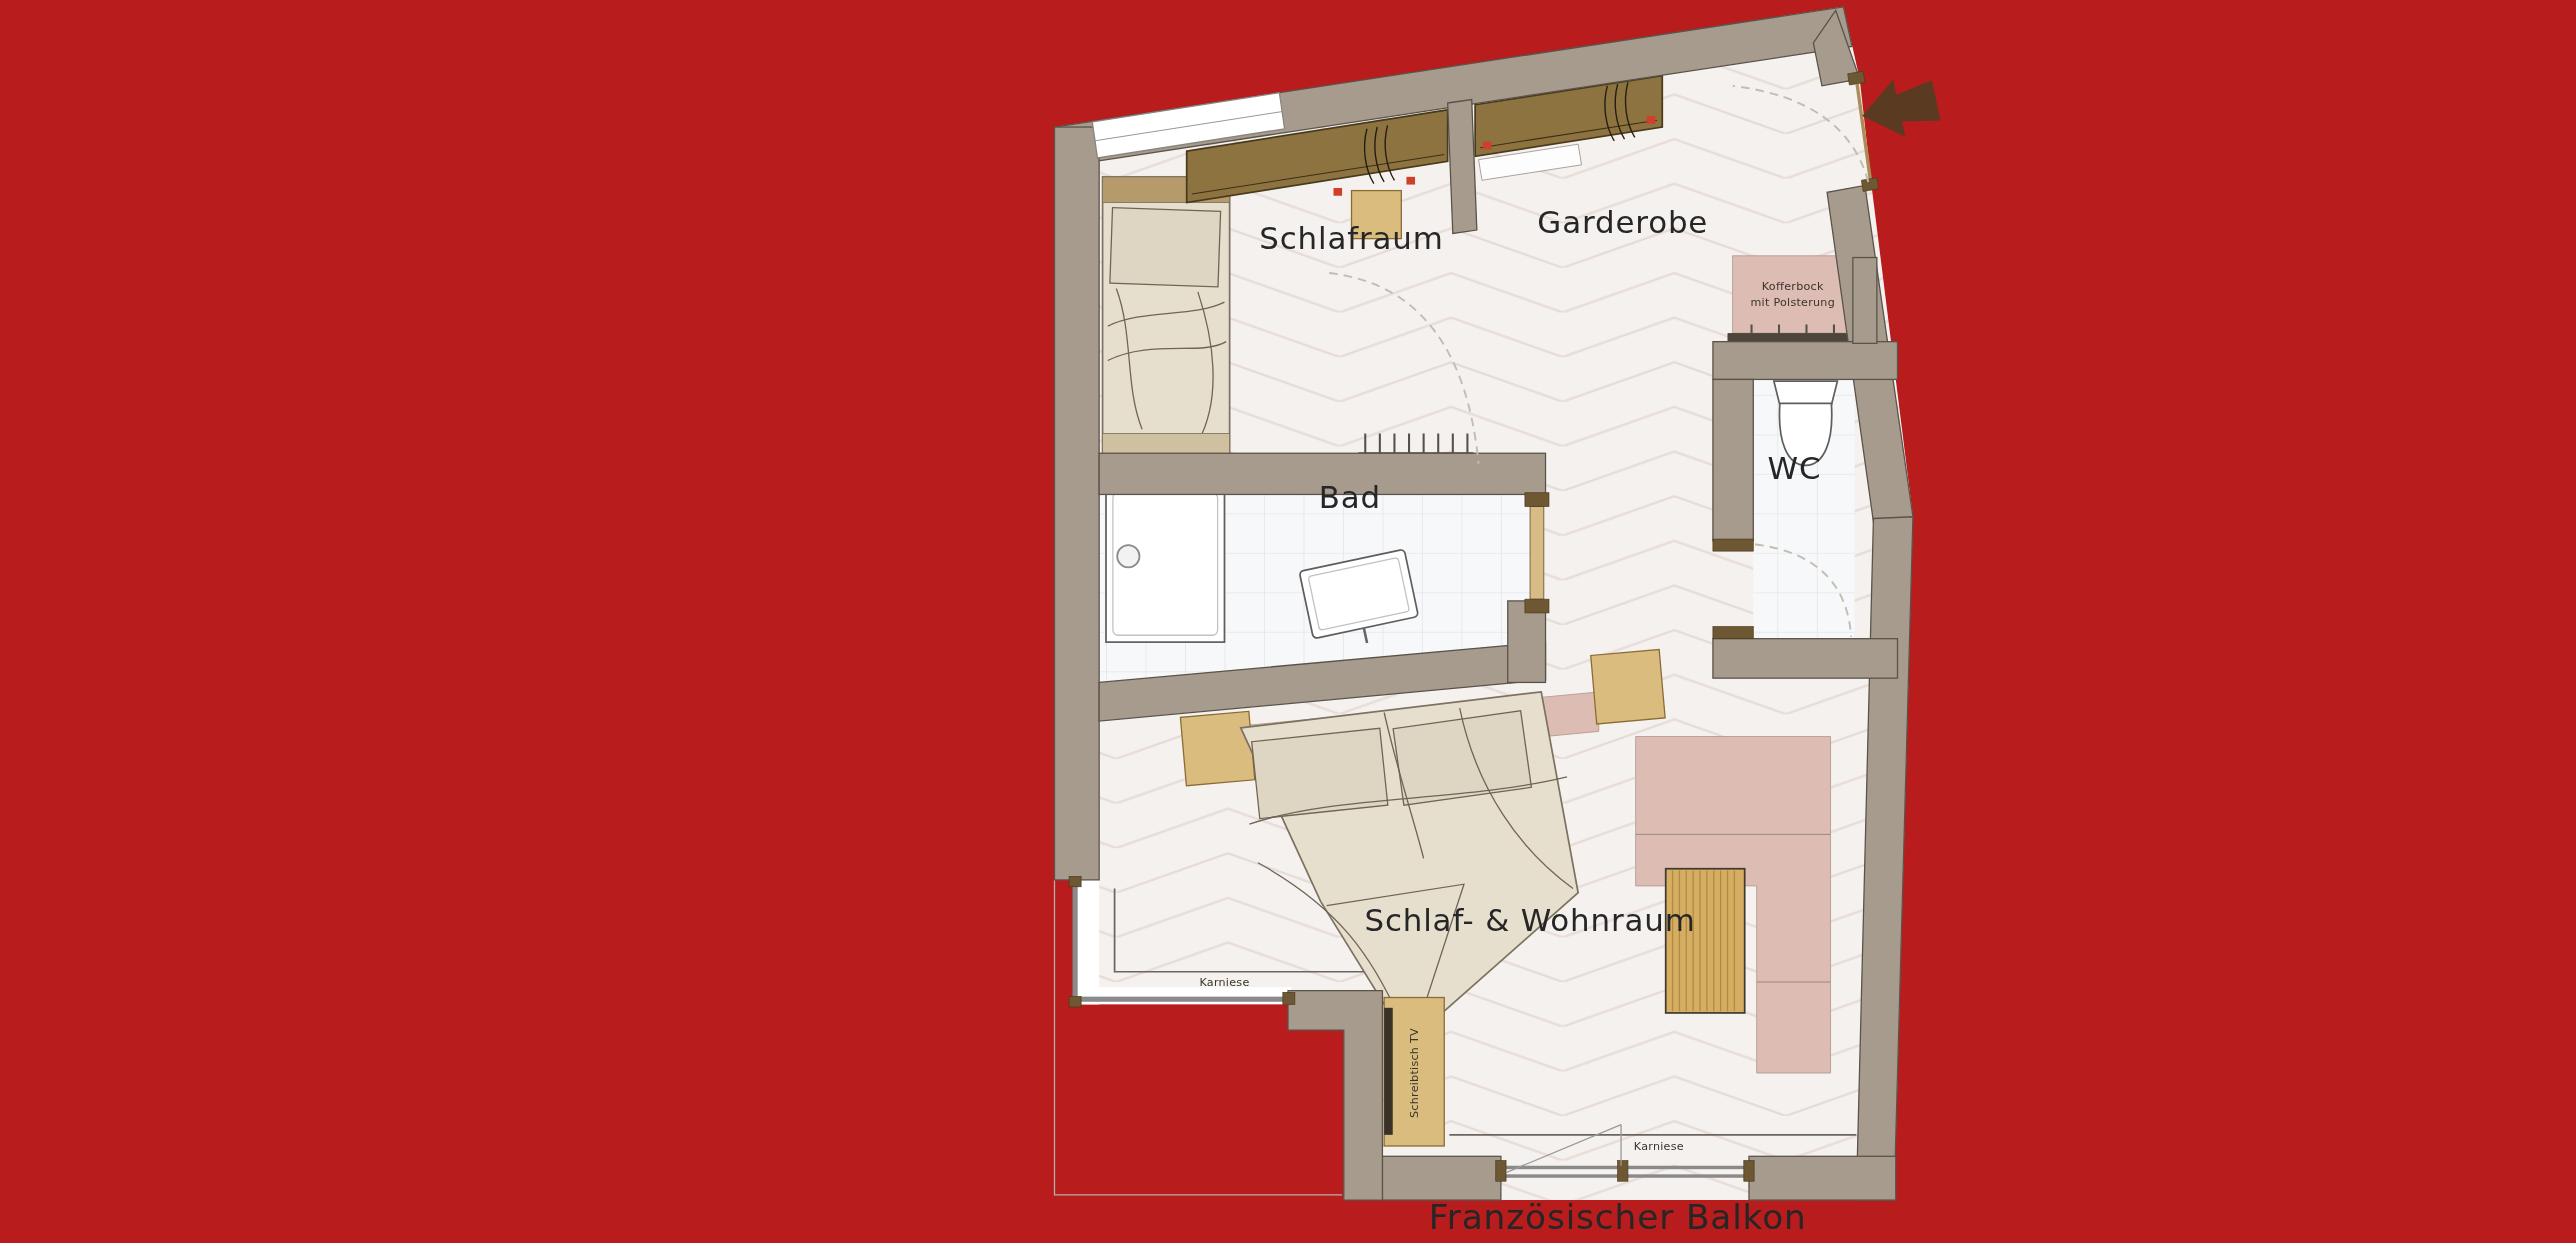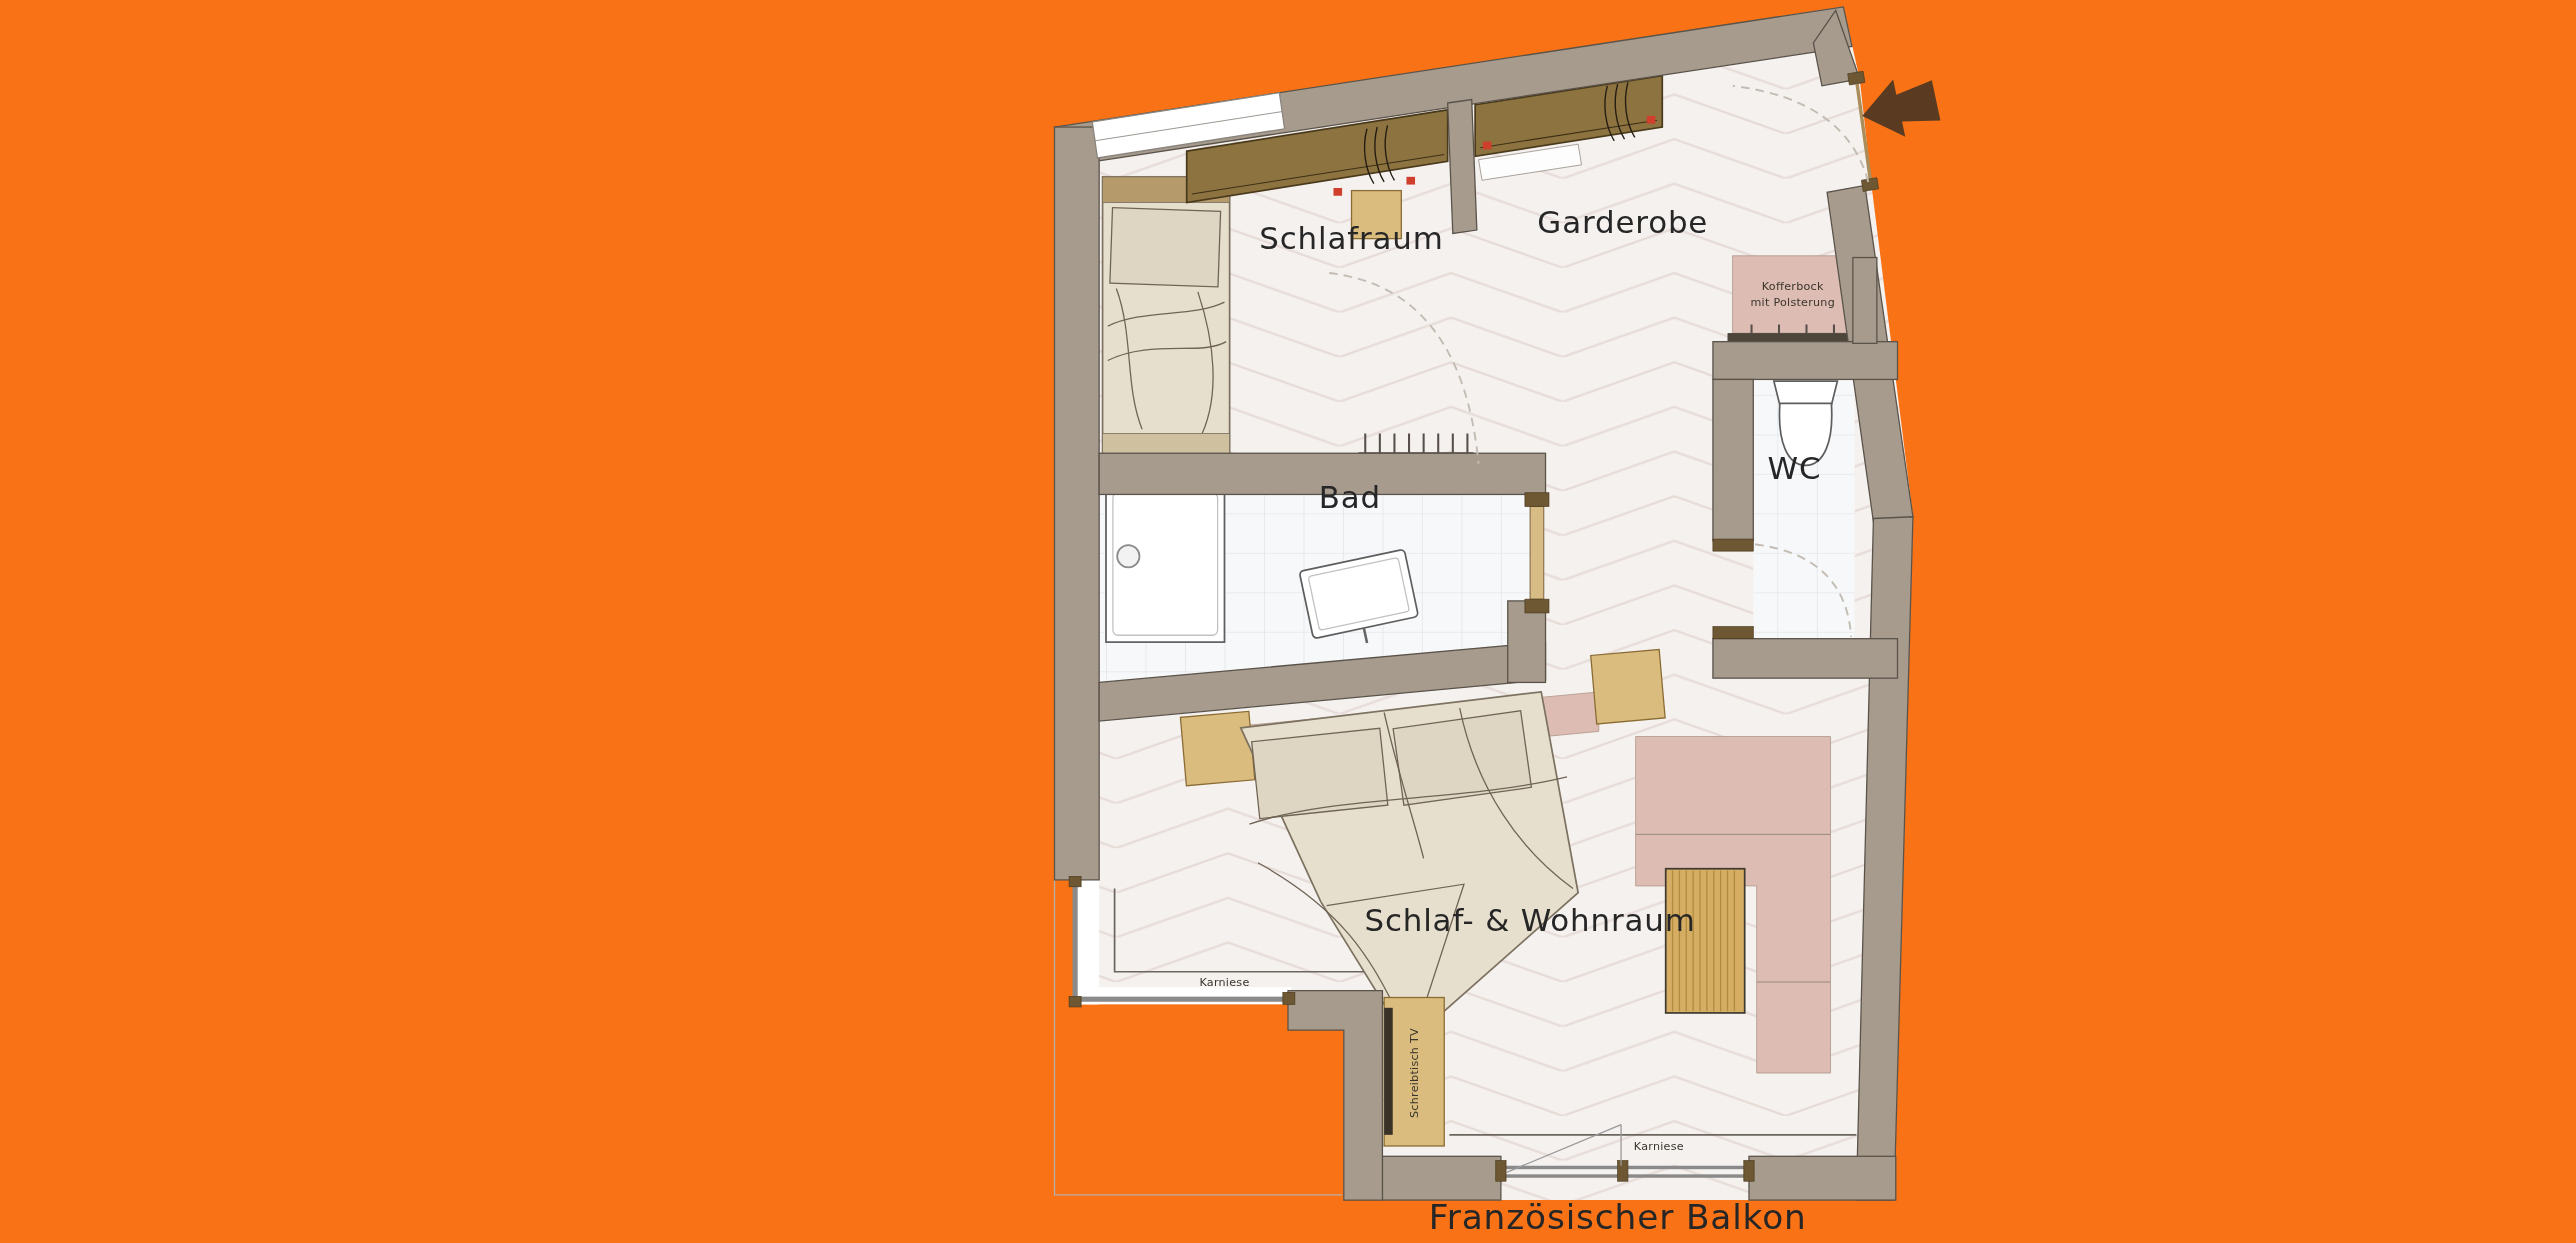--- a/index.html
+++ b/index.html
@@ -1,16 +1,16 @@
 <!DOCTYPE html>
 <html style="font-size:13.7px"><head>
 <meta charset="utf-8">
 <style>
   html,body{margin:0;padding:0;background:#ffffff;}
-  .stage{position:relative;width:2576px;height:1243px;background:#f97316;overflow:hidden;}
+  .stage{position:relative;width:2576px;height:1243px;background:#b91c1c;overflow:hidden;}
   svg{display:block;}
   text{font-family:"DejaVu Sans","Liberation Sans",sans-serif;fill:#262626;}
   .lbl{font-size:36px;letter-spacing:1px;}
   .lbl-big{font-size:40px;letter-spacing:1px;}
   .lbl-sm{font-size:13px;letter-spacing:.3px;fill:#3a342c;}
   .wall{fill:#a79b8d;stroke:#5a534a;stroke-width:1.5;}
   .jamb{fill:#6e5833;stroke:#4a3a1c;stroke-width:.8;}
   .winbar{fill:#8a8a8a;}
   .fixture{fill:#ffffff;stroke:#5e5e5e;stroke-width:2;}
   .fixture-inner{fill:none;stroke:#c2c2c2;stroke-width:1.5;}

